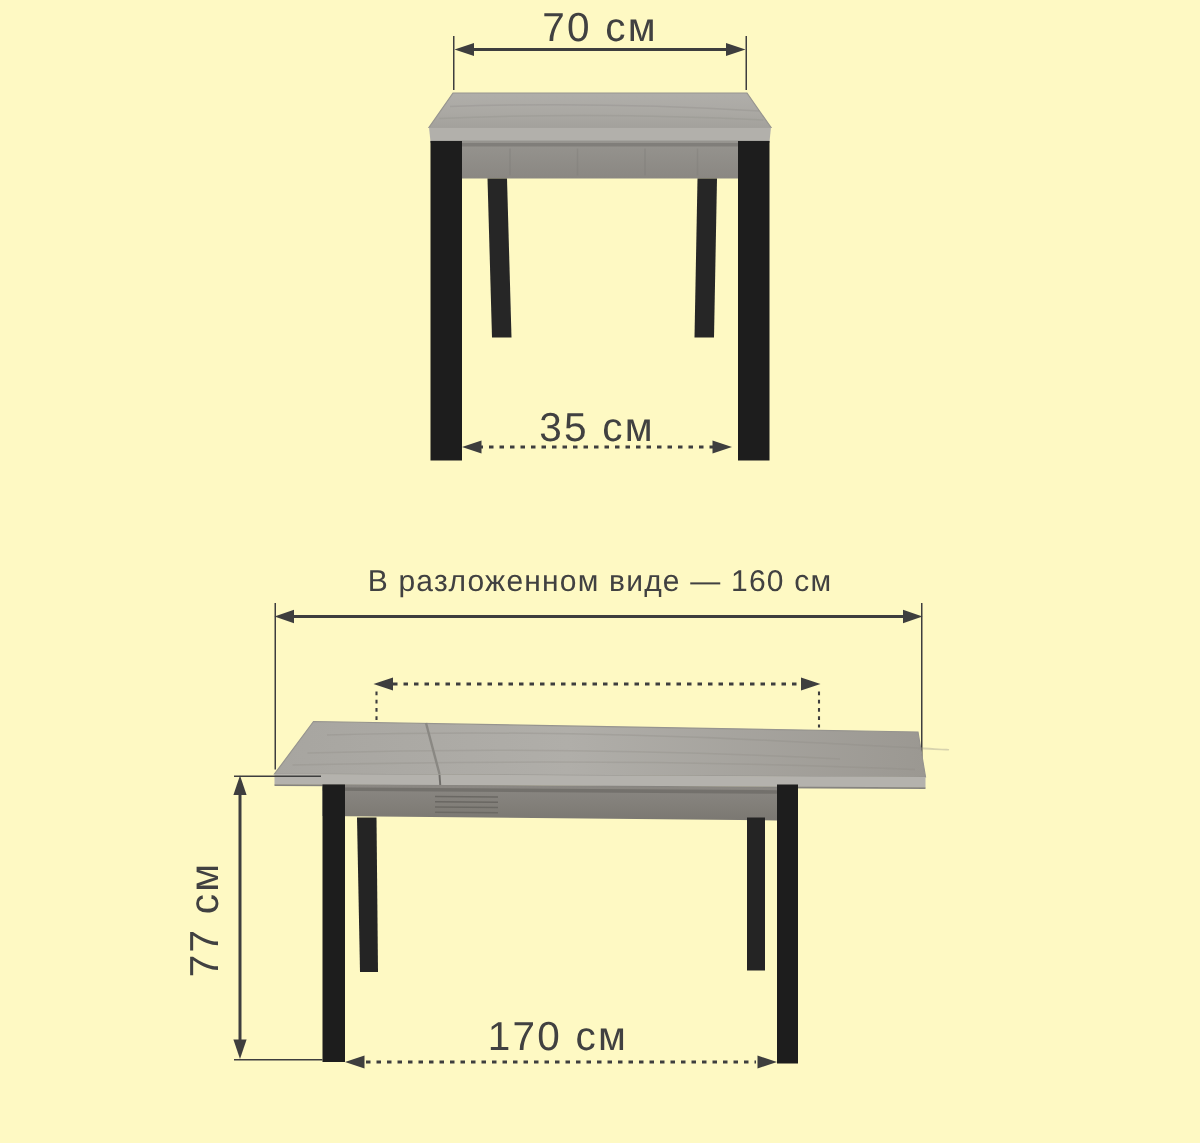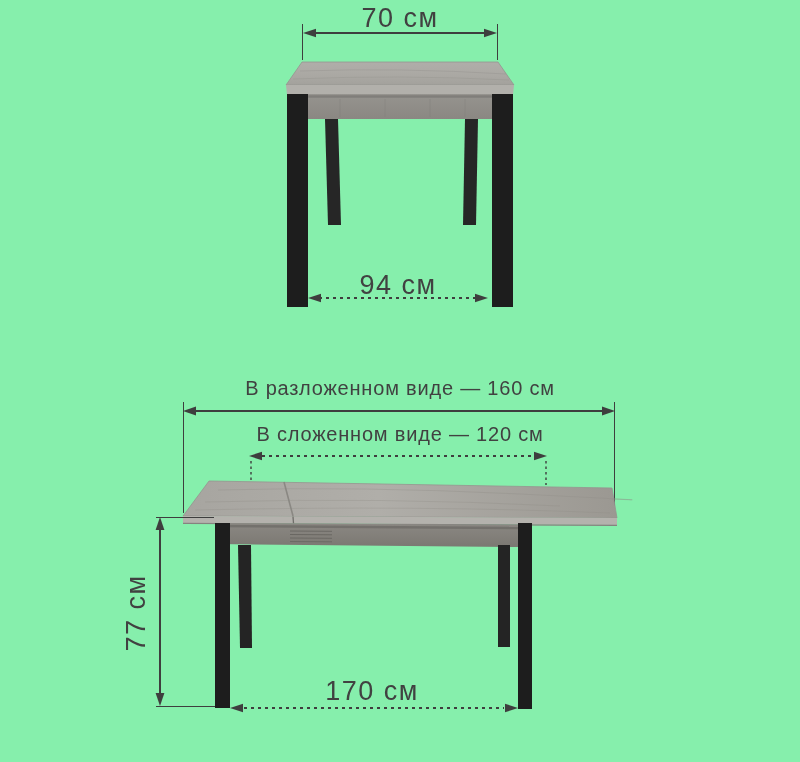--- a/index.html
+++ b/index.html
@@ -1,20 +1,20 @@
 <!DOCTYPE html>
 <html><head>
 <meta charset="utf-8">
 <style>
   html, body { margin: 0; padding: 0; background: #ffffff; }
   .canvas {
     position: relative;
     width: 800px;
     height: 762px;
-    background: #86efac;
+    background: #fef9c3;
     overflow: hidden;
     font-family: "Liberation Sans", sans-serif;
   }
   .diagram-svg { position: absolute; left: 0; top: 0; }
   .dim-label {
     position: absolute;
     color: #414141;
     line-height: 1.15;
     text-align: center;
     white-space: nowrap;
@@ -137,23 +137,22 @@
       <g stroke="#3e3e3e" fill="#3e3e3e">
         <line x1="244" y1="708" x2="504" y2="708" stroke-width="2" stroke-dasharray="3 4"></line>
         <polygon points="230,708 243,703.7 243,712.3" stroke="none"></polygon>
         <polygon points="518,708 505,703.7 505,712.3" stroke="none"></polygon>
       </g>
     </g>
   </svg>
 
   <div class="dim-label num" style="left:303px; top:3px; width:194px;">70 см</div>
 
-  <div class="dim-label num" style="left:308px; top:270px; width:180px;">94 см</div>
+  <div class="dim-label num" style="left:308px; top:270px; width:180px;">35 см</div>
 
   <div class="dim-label caption" style="left:160px; top:377px; width:480px;">В разложенном виде — 160 см</div>
 
-  <div class="dim-label caption" style="left:160px; top:423px; width:480px;">В сложенном виде — 120 см</div>
 
   <div class="dim-label num v-label" style="left:137px; top:613px;">77 см</div>
 
   <div class="dim-label num" style="left:282px; top:676px; width:180px;">170 см</div>
 
 </div>
 
 </body></html>

